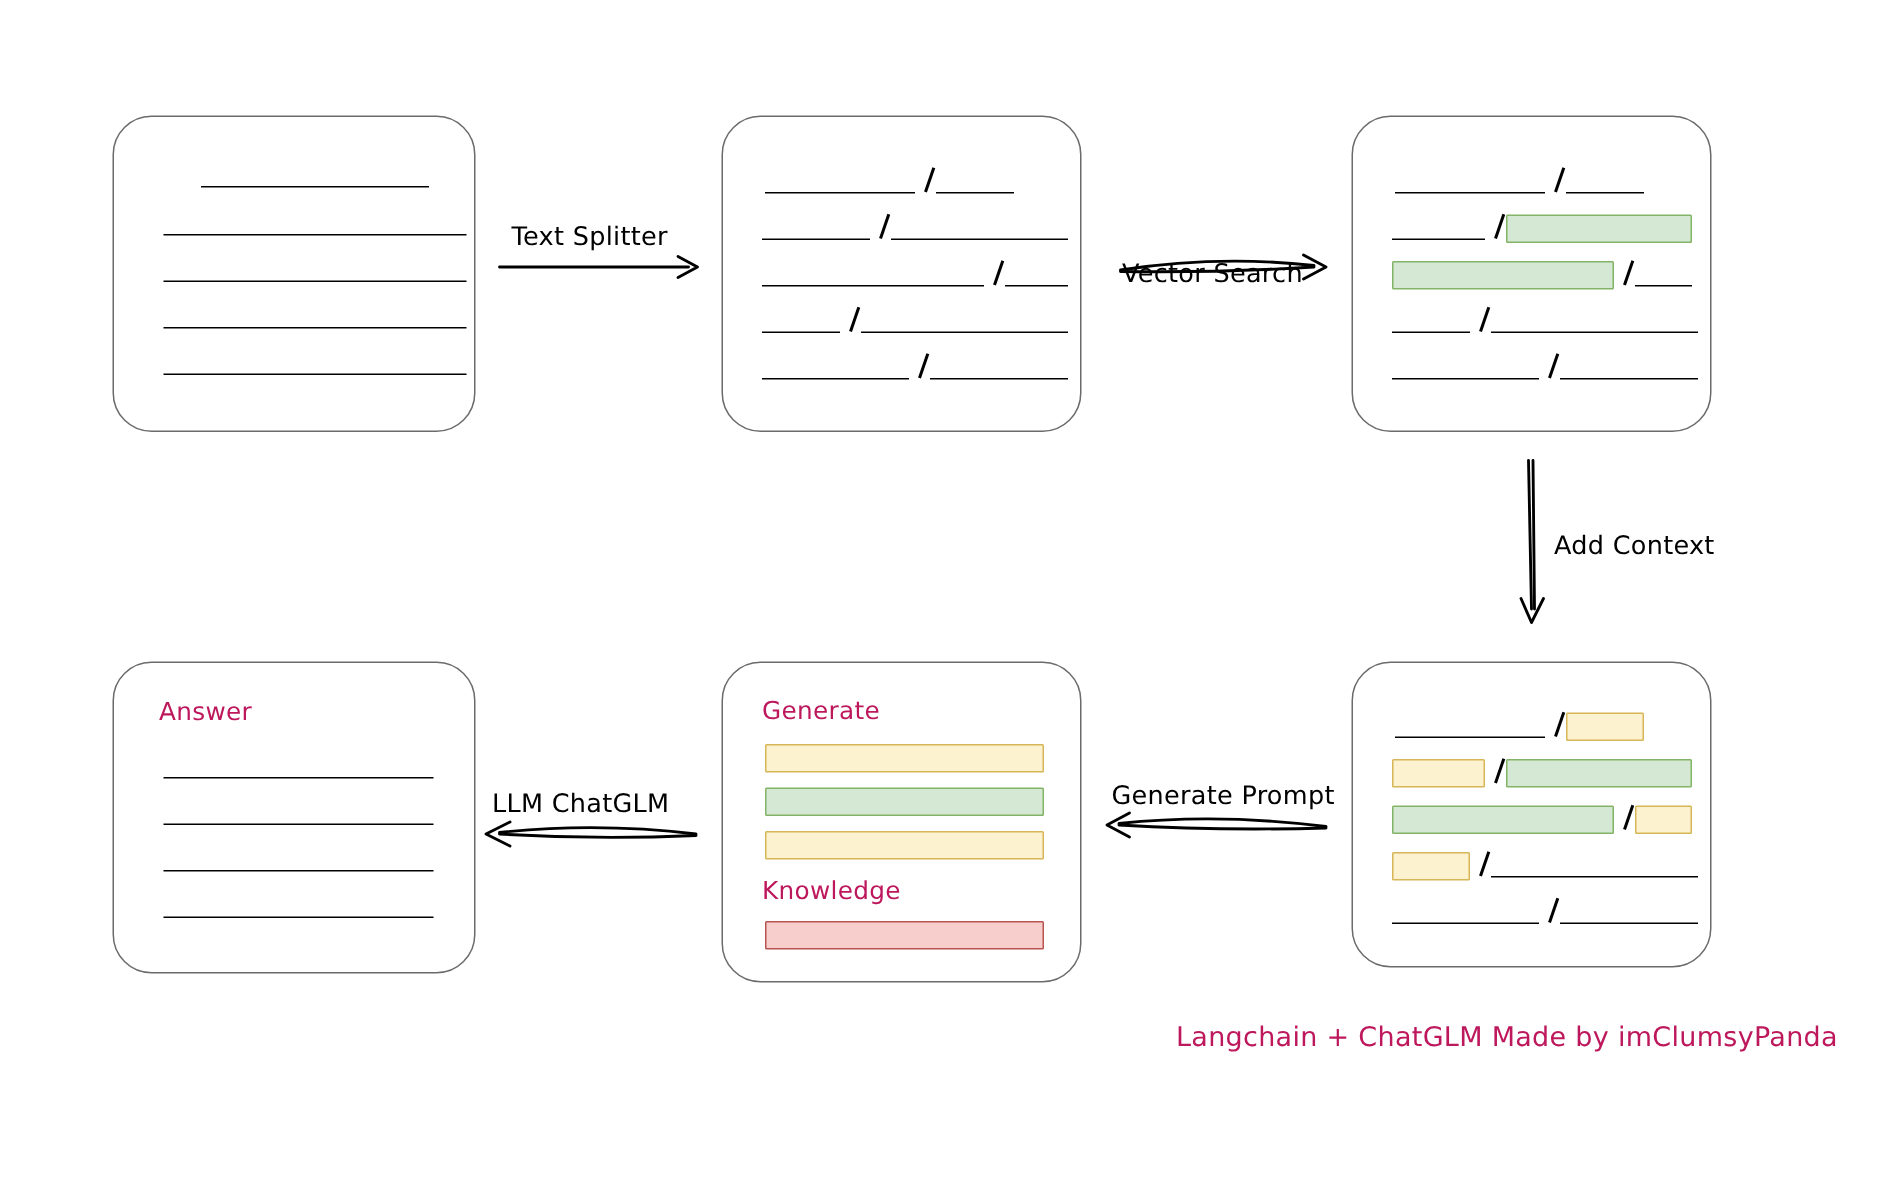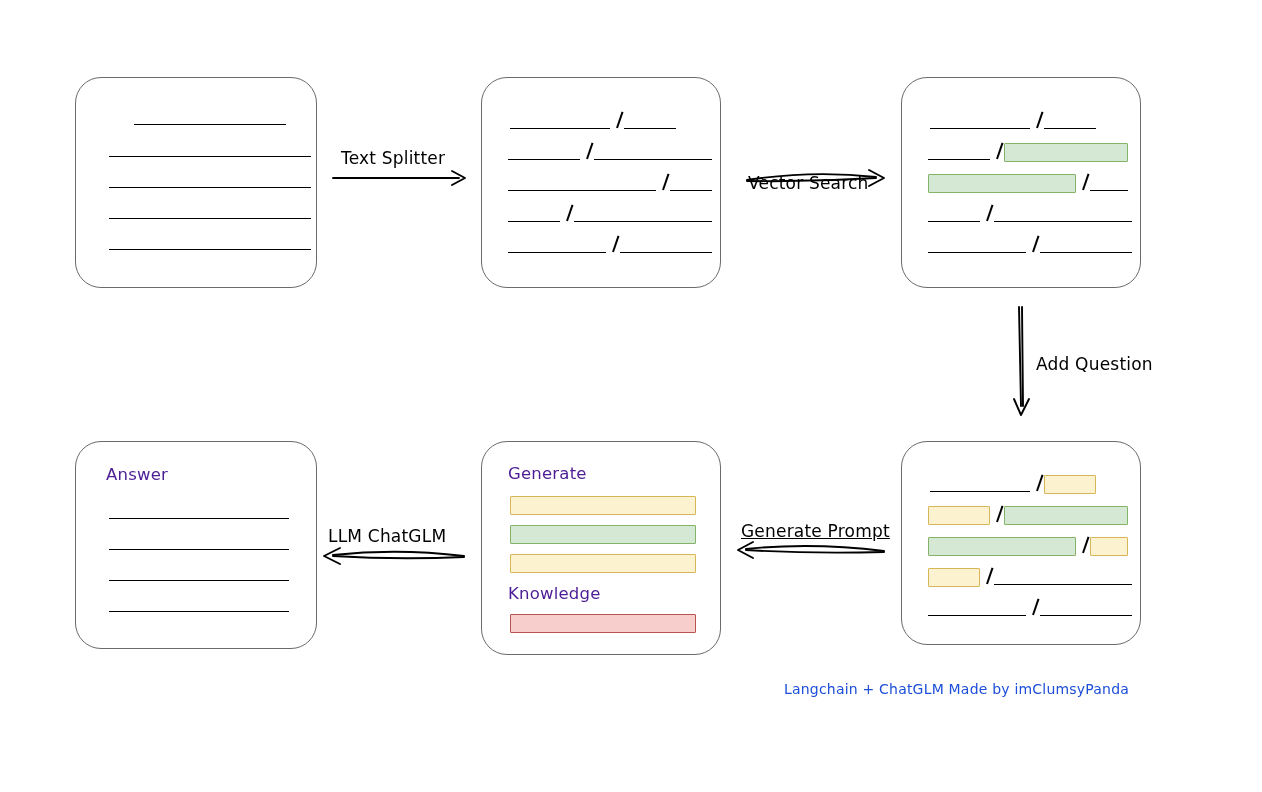--- a/index.html
+++ b/index.html
@@ -93,35 +93,35 @@
   .rule {
     position: absolute;
     border-bottom: 1.6px solid #000000;
     height: 0;
   }
 
   
   .box-label {
     position: absolute;
     font-size: 16.5px;
-    color: #4c1d95;
+    color: #be185d;
     white-space: nowrap;
     letter-spacing: 0.2px;
   }
   .arrow-label {
     position: absolute;
     font-size: 17px;
     color: #000000;
     white-space: nowrap;
     letter-spacing: 0.2px;
   }
   .footer-label {
     position: absolute;
-    font-size: 14px;
-    color: #1d4ed8;
+    font-size: 18px;
+    color: #be185d;
     white-space: nowrap;
     letter-spacing: 0.2px;
   }
 
   
   #arrows {
     position: absolute;
     left: 0; top: 0;
     width: 1262px;
     height: 792px;
@@ -243,23 +243,23 @@
     <div class="rule" style="left:33px; top:76px;  width:180px;"></div>
     <div class="rule" style="left:33px; top:107px; width:180px;"></div>
     <div class="rule" style="left:33px; top:138px; width:180px;"></div>
     <div class="rule" style="left:33px; top:169px; width:180px;"></div>
   </div>
 
   <div class="arrow-label" style="left:341px; top:148px;">Text Splitter</div>
 
   <div class="arrow-label" style="left:748px; top:148px;margin-top:25px;">Vector Search</div>
 
-  <div class="arrow-label" style="left:1036px; top:354px;">Add Question</div>
-
-  <div class="arrow-label" style="left:741px; top:521px;text-decoration:underline;">Generate Prompt</div>
+  <div class="arrow-label" style="left:1036px; top:354px;">Add Context</div>
+
+  <div class="arrow-label" style="left:741px; top:521px;">Generate Prompt</div>
 
   <div class="arrow-label" style="left:328px; top:526px;">LLM ChatGLM</div>
 
   <div class="footer-label" style="left:784px; top:681px;">Langchain + ChatGLM Made by imClumsyPanda</div>
 
   <svg id="arrows" viewBox="0 0 1262 792" xmlns="http://www.w3.org/2000/svg">
 
     <g>
       <path d="M333 178 L459 178" stroke-width="1.9" stroke-linecap="round"></path>
       <path d="M452 171 L465 178 L452 185" stroke-width="1.9" stroke-linejoin="round" stroke-linecap="round" fill="none"></path>

